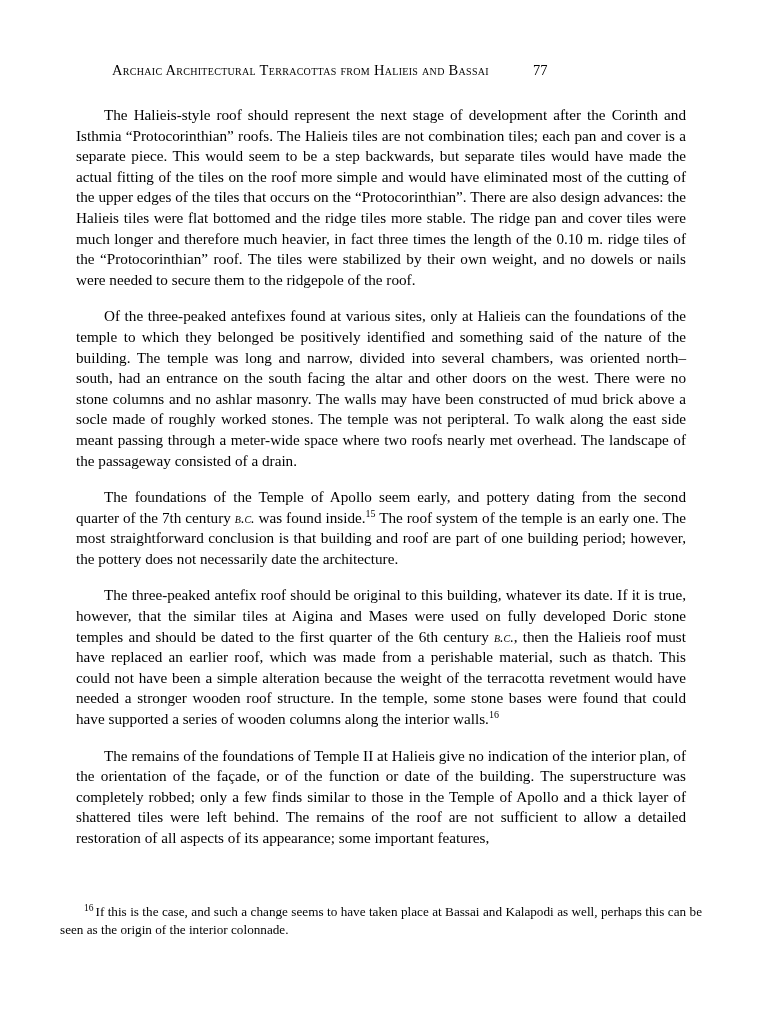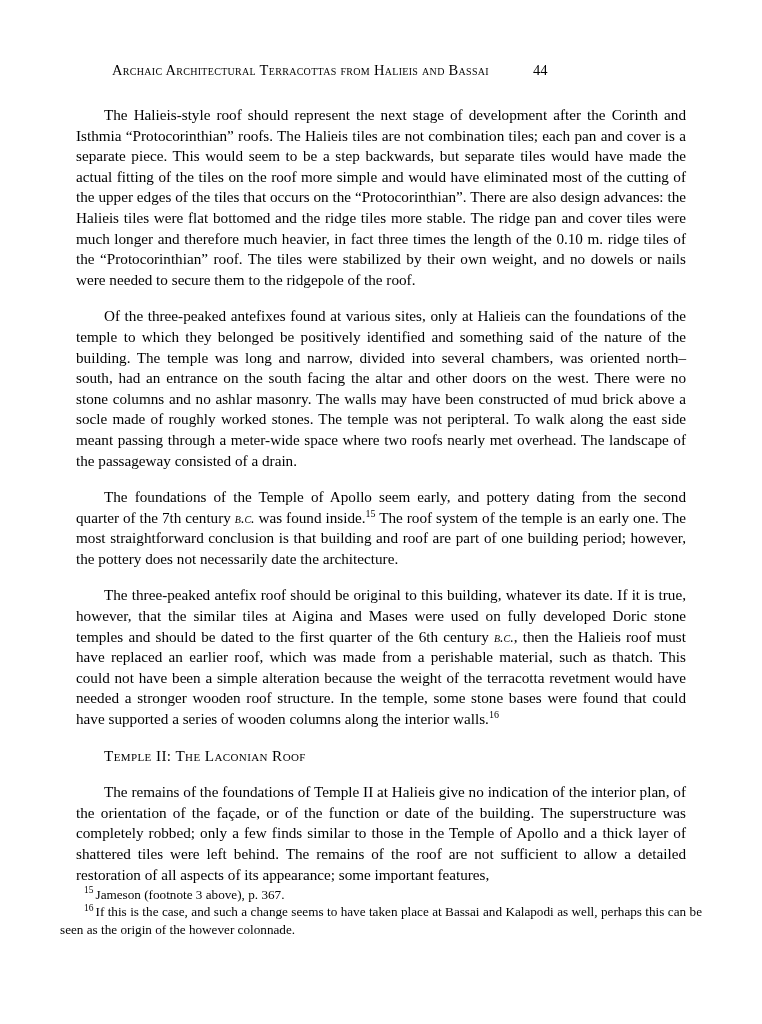--- a/index.html
+++ b/index.html
@@ -88,38 +88,36 @@
     margin-right: 2px;
   }
 </style>
 </head>
 <body>
 
 <div class="page">
 
   <div class="running-head">
     <div class="title">Archaic Architectural Terracottas from Halieis and Bassai</div>
-    <div class="folio">44</div>
+    <div class="folio">77</div>
   </div>
 
   <div class="body-text">
 
     <p>The Halieis-style roof should represent the next stage of development after the Corinth and Isthmia “Protocorinthian” roofs. The Halieis tiles are not combination tiles; each pan and cover is a separate piece. This would seem to be a step backwards, but separate tiles would have made the actual fitting of the tiles on the roof more simple and would have eliminated most of the cutting of the upper edges of the tiles that occurs on the “Protocorinthian”. There are also design advances: the Halieis tiles were flat bottomed and the ridge tiles more stable. The ridge pan and cover tiles were much longer and therefore much heavier, in fact three times the length of the 0.10 m. ridge tiles of the “Protocorinthian” roof. The tiles were stabilized by their own weight, and no dowels or nails were needed to secure them to the ridgepole of the roof.</p>
 
     <p>Of the three-peaked antefixes found at various sites, only at Halieis can the foundations of the temple to which they belonged be positively identified and something said of the nature of the building. The temple was long and narrow, divided into several chambers, was oriented north–south, had an entrance on the south facing the altar and other doors on the west. There were no stone columns and no ashlar masonry. The walls may have been constructed of mud brick above a socle made of roughly worked stones. The temple was not peripteral. To walk along the east side meant passing through a meter-wide space where two roofs nearly met overhead. The landscape of the passageway consisted of a drain.</p>
 
     <p><span>The foundations of the Temple of Apollo seem early, and pottery dating from the second quarter of the 7th century </span><span class="smallcaps">b.c.</span><span> was found inside.</span><sup>15</sup><span> The roof system of the temple is an early one. The most straightforward conclusion is that building and roof are part of one building period; however, the pottery does not necessarily date the architecture.</span></p>
 
     <p><span>The three-peaked antefix roof should be original to this building, whatever its date. If it is true, however, that the similar tiles at Aigina and Mases were used on fully developed Doric stone temples and should be dated to the first quarter of the 6th century </span><span class="smallcaps">b.c.</span><span>, then the Halieis roof must have replaced an earlier roof, which was made from a perishable material, such as thatch. This could not have been a simple alteration because the weight of the terracotta revetment would have needed a stronger wooden roof structure. In the temple, some stone bases were found that could have supported a series of wooden columns along the interior walls.</span><sup>16</sup><span></span></p>
 
-    <p class="section-head">Temple II: The Laconian Roof</p>
 
     <p>The remains of the foundations of Temple II at Halieis give no indication of the interior plan, of the orientation of the façade, or of the function or date of the building. The superstructure was completely robbed; only a few finds similar to those in the Temple of Apollo and a thick layer of shattered tiles were left behind. The remains of the roof are not sufficient to allow a detailed restoration of all aspects of its appearance; some important features,</p>
 
   </div>
 
   <div class="footnotes">
     <hr class="rule">
-    <p><span class="fn-num">15</span><span>Jameson (footnote 3 above), p. 367.</span></p>
-    <p><span class="fn-num">16</span><span>If this is the case, and such a change seems to have taken place at Bassai and Kalapodi as well, perhaps this can be seen as the origin of the however colonnade.</span></p>
+    <p><span class="fn-num">16</span><span>If this is the case, and such a change seems to have taken place at Bassai and Kalapodi as well, perhaps this can be seen as the origin of the interior colonnade.</span></p>
   </div>
 
 </div>
 
 </body></html>

